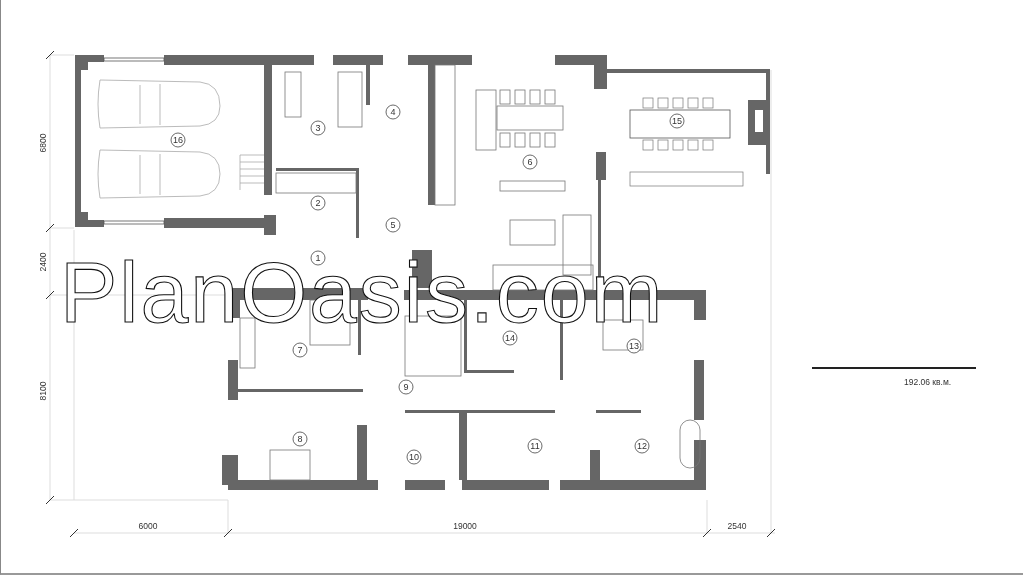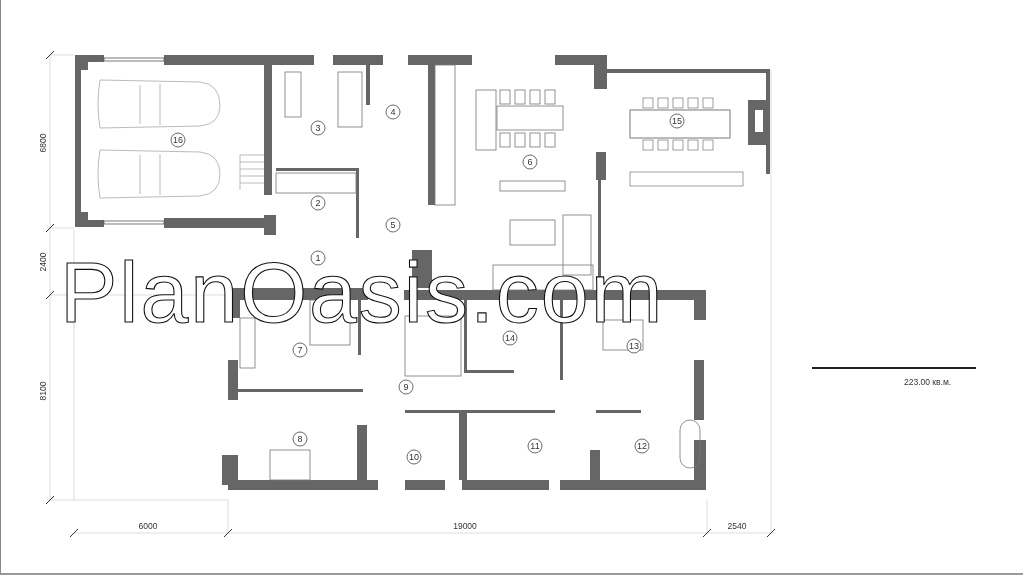--- a/index.html
+++ b/index.html
@@ -230,13 +230,13 @@
       <text class="dim" text-anchor="middle" transform="translate(46,391) rotate(-90)">8100</text>
       <text class="dim" text-anchor="middle" x="148" y="529">6000</text>
       <text class="dim" text-anchor="middle" x="465" y="529">19000</text>
       <text class="dim" text-anchor="middle" x="737" y="529">2540</text>
     </g>
 
   <text id="wm" class="wm" x="60" y="322">PlanOasis.com</text>
 </svg>
 
 <div class="area-line"></div>
-<div class="area">223.00 кв.м.</div>
+<div class="area">192.06 кв.м.</div>
 
 </body></html>

